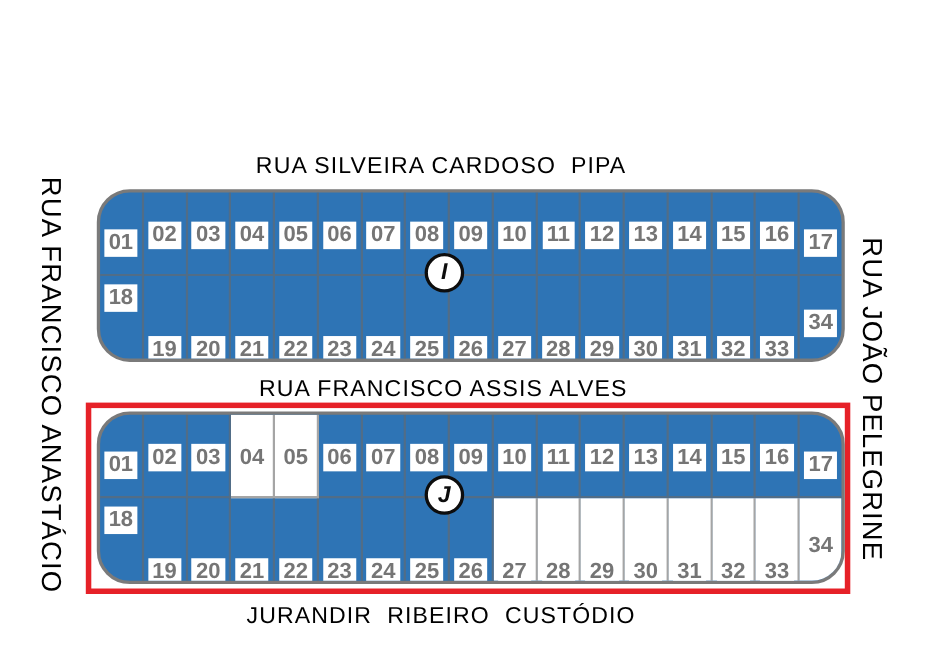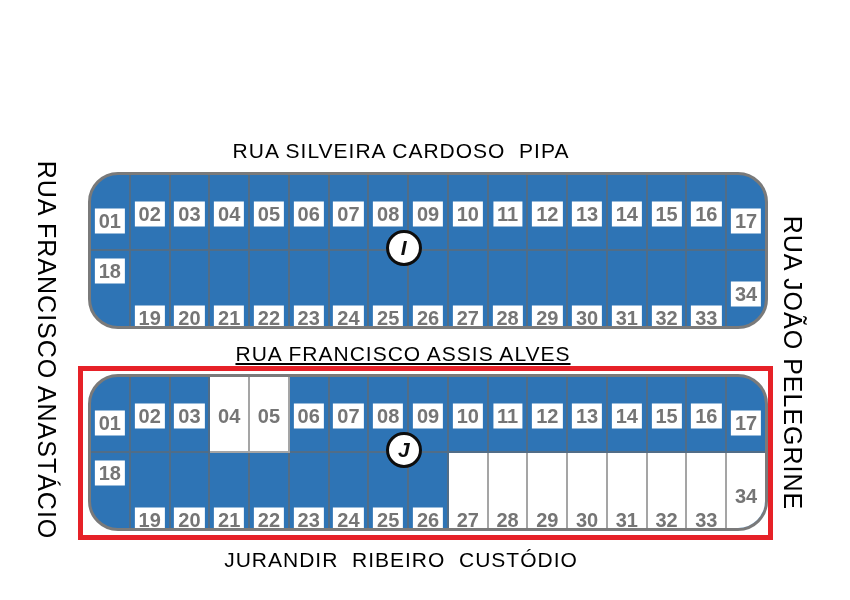--- a/index.html
+++ b/index.html
@@ -151,21 +151,21 @@
         <div class="lot">
           <span class="num n-r2">33</span>
         </div>
         <div class="lot">
           <span class="num n-mhi">34</span>
         </div>
       </div>
       <div class="block-circle">I</div>
     </div>
 
-  <div class="street-label" style="left:403px;top:354px;text-decoration:underline;">RUA FRANCISCO ASSIS ALVES</div>
+  <div class="street-label" style="left:403px;top:354px;">RUA FRANCISCO ASSIS ALVES</div>
 
   <div class="highlight-rect"></div>
 
   <div class="block" style="left:88px;top:374px;width:680px;height:157px;">
       <div class="lot-row">
         <div class="lot">
           <span class="num n-lo">01</span>
         </div>
         <div class="lot">
           <span class="num n-r1">02</span>

